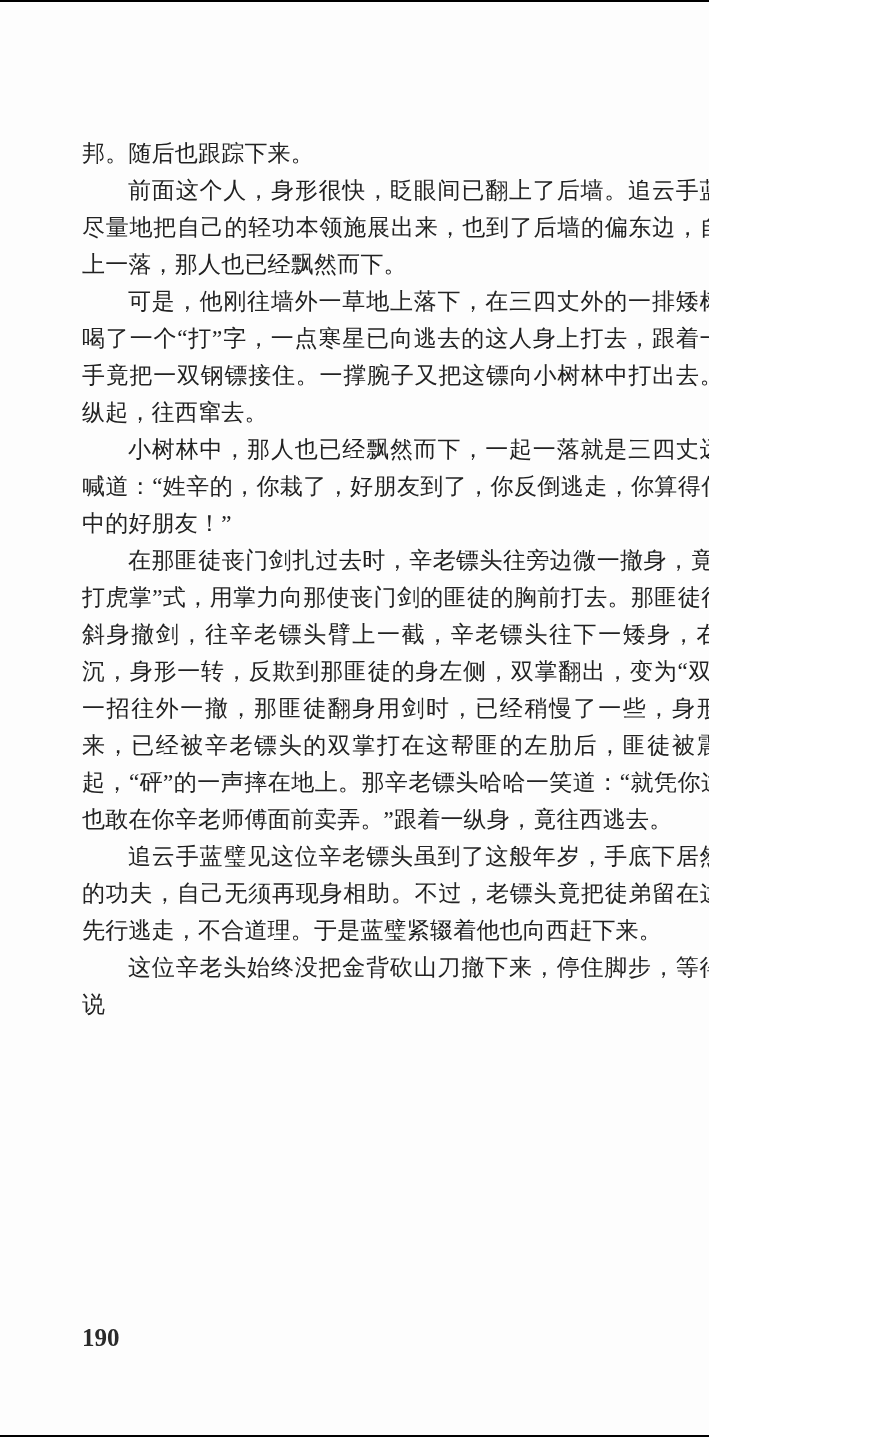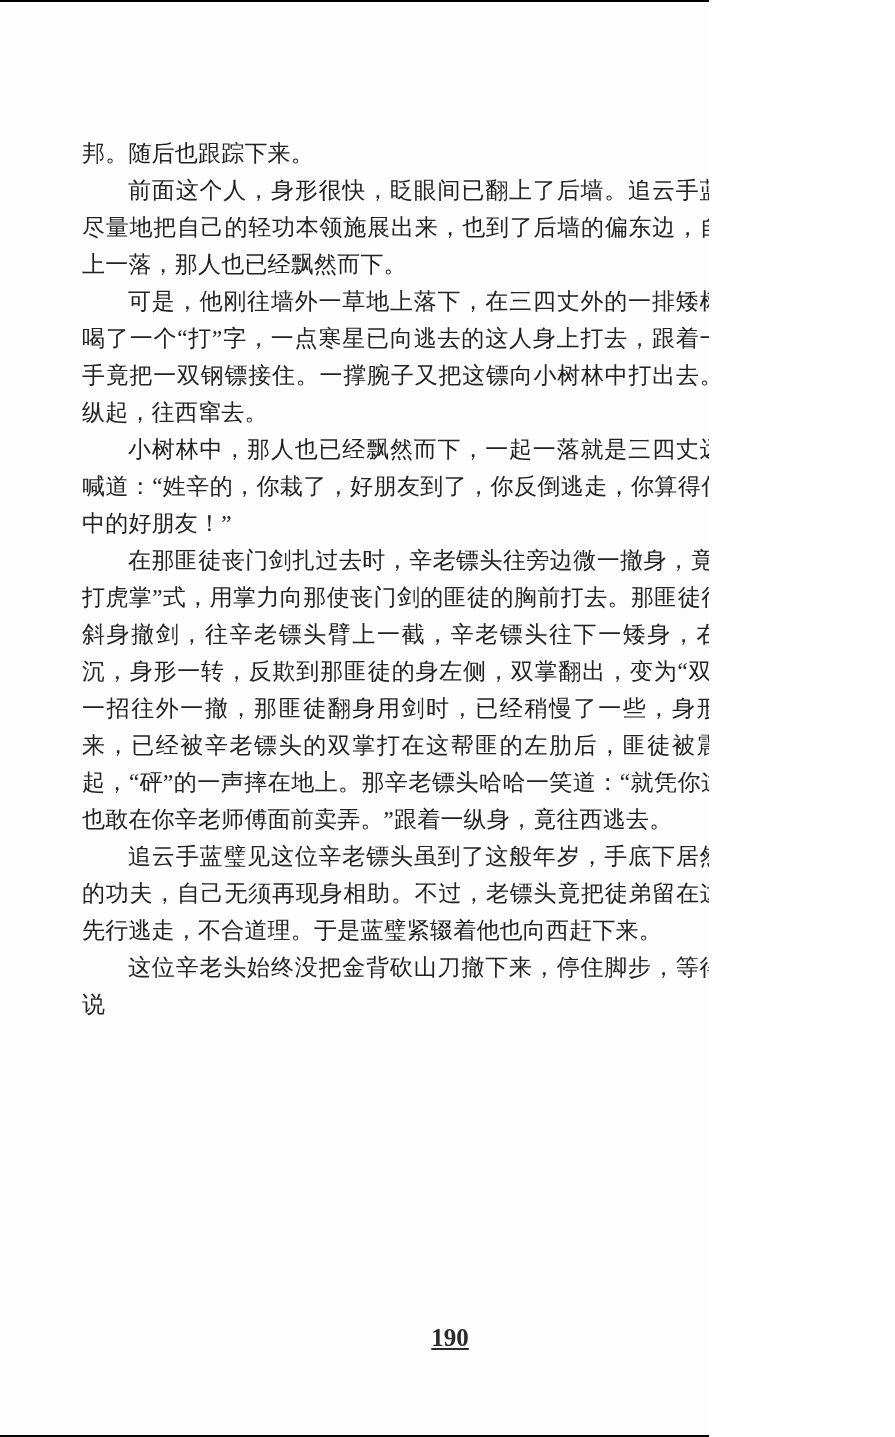--- a/index.html
+++ b/index.html
@@ -36,25 +36,23 @@
     text-indent: 2em;
   }
   .para.flush {
     text-indent: 0;
   }
   .page-number {
     position: absolute;
     left: 82px;
     top: 1322px;
     width: 736px;
-    text-align: center;
     font-size: 25px;
     font-weight: bold;
     color: #2a2a2a;
-    text-decoration: underline;
   }
 </style>
 </head>
 <body>
 
 <div class="scan-frame">
   <div class="text-body">
     <p class="para flush">邦。随后也跟踪下来。</p>
     <p class="para">前面这个人，身形很快，眨眼间已翻上了后墙。追云手蓝璧此时也尽量地把自己的轻功本领施展出来，也到了后墙的偏东边，自己在墙头上一落，那人也已经飘然而下。</p>
     <p class="para">可是，他刚往墙外一草地上落下，在三四丈外的一排矮树丛中有人喝了一个“打”字，一点寒星已向逃去的这人身上打去，跟着一纵身，伸手竟把一双钢镖接住。一撑腕子又把这镖向小树林中打出去。跟着身形纵起，往西窜去。</p>

